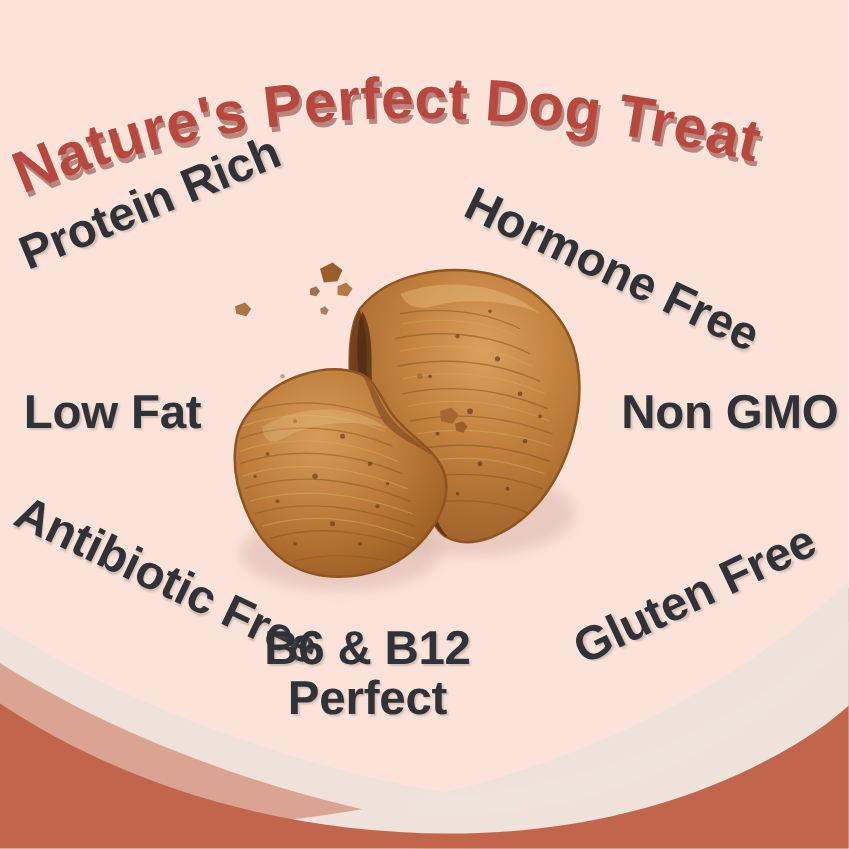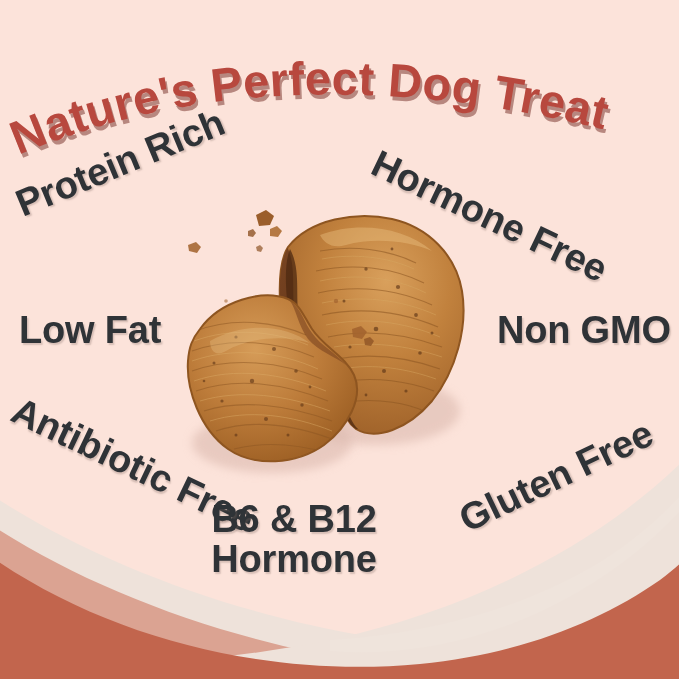--- a/index.html
+++ b/index.html
@@ -295,16 +295,16 @@
   <div class="label l-gmo" style="color: rgb(47, 51, 55);">Non GMO</div>
 
   <div class="label l-lowfat" style="color: rgb(47, 51, 55);">Low Fat</div>
 
   <div class="label l-antibio" style="color: rgb(47, 51, 55);">Antibiotic Free</div>
 
   <div class="label l-gluten" style="color: rgb(47, 51, 55);">Gluten Free</div>
 
   <div class="label l-vitamins" style="color: rgb(47, 51, 55);">
     <span class="vl">B6 &amp; B12</span>
-    <span class="vl">Hormone</span>
+    <span class="vl">Perfect</span>
   </div>
 
 </div>
 
 </body></html>

